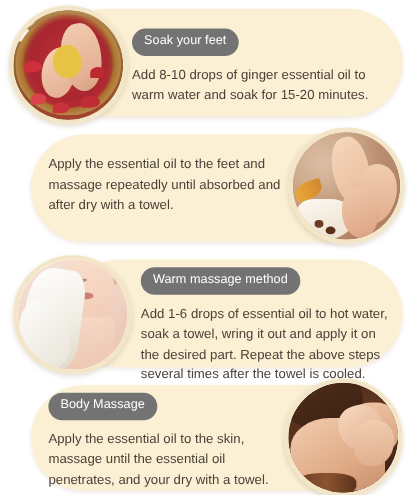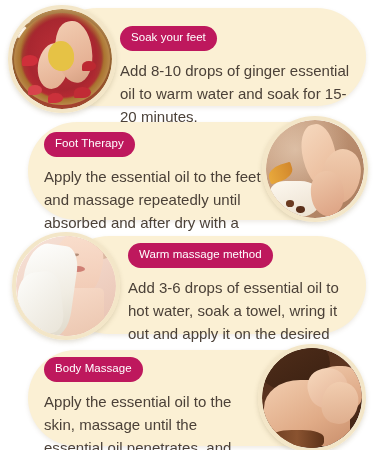--- a/index.html
+++ b/index.html
@@ -39,32 +39,32 @@
   .ph4 { left: 258px; top: 344px; width: 108px; height: 108px; }
 
   .content { position: absolute; }
   .c1 { left: 120px; top: 26px;  width: 232px; }
   .c2 { left: 44px;  top: 132px; width: 220px; }
   .c3 { left: 128px; top: 243px; width: 228px; }
   .c4 { left: 44px;  top: 357px; width: 212px; }
 
   .badge {
     display: inline-block;
-    background: #be185d;
+    background: #737373;
     color: #ffffff;
     font-size: 11.5px;
     line-height: 1;
     padding: 6px 11px 7px 11px;
     border-radius: 20px;
     letter-spacing: 0.05px;
     white-space: nowrap;
   }
   .body-text {
     margin-top: 8px;
-    font-size: 15px;
+    font-size: 12px;
     line-height: 1.55;
     color: #4b4138;
     letter-spacing: 0.02px;
   }
 
   
   .art { position:absolute; inset:0; }
 
   
   .art1 { background: radial-gradient(circle at 50% 58%, #c9333c 0%, #b72a33 42%, #8e5a2b 62%, #c19a5e 78%, #d8b887 100%); }
@@ -173,41 +173,40 @@
         <div class="foot"></div>
         <div class="hand1"></div>
         <div class="hand2"></div>
         <div class="bean b1"></div>
           <div class="bean b2"></div>
           <div class="bean b3"></div>
       </div>
     </div>
   </div>
   <div class="content c2">
-    <span class="badge">Foot Therapy</span>
     <p class="body-text">Apply the essential oil to the feet and massage repeatedly until absorbed and after dry with a towel.</p>
   </div>
 
   <div class="panel p3"></div>
   <div class="photo ph3">
     <div class="ph-inner">
       <div class="art art3">
         <div class="hair"></div>
         <div class="face"></div>
         <div class="eye"></div>
         <div class="lip"></div>
         <div class="neck"></div>
         <div class="towel3"></div>
         <div class="towel3b"></div>
       </div>
     </div>
   </div>
   <div class="content c3">
     <span class="badge">Warm massage method</span>
-    <p class="body-text">Add 3-6 drops of essential oil to hot water, soak a towel, wring it out and apply it on the desired part. Repeat the above steps several times after the towel is cooled.</p>
+    <p class="body-text">Add 1-6 drops of essential oil to hot water, soak a towel, wring it out and apply it on the desired part. Repeat the above steps several times after the towel is cooled.</p>
   </div>
 
   <div class="panel p4"></div>
   <div class="photo ph4">
     <div class="ph-inner">
       <div class="art art4">
         <div class="hair4"></div>
         <div class="back"></div>
         <div class="stones"></div>
         <div class="shoulder"></div>

